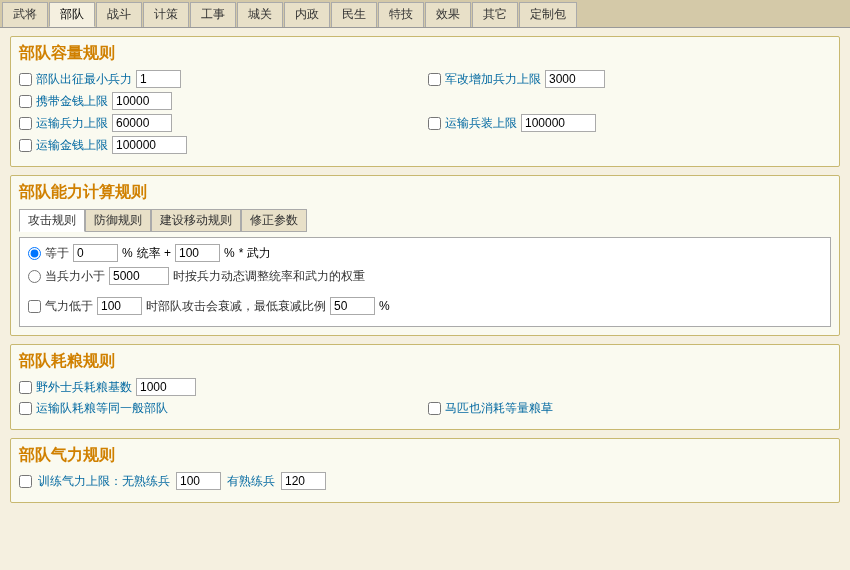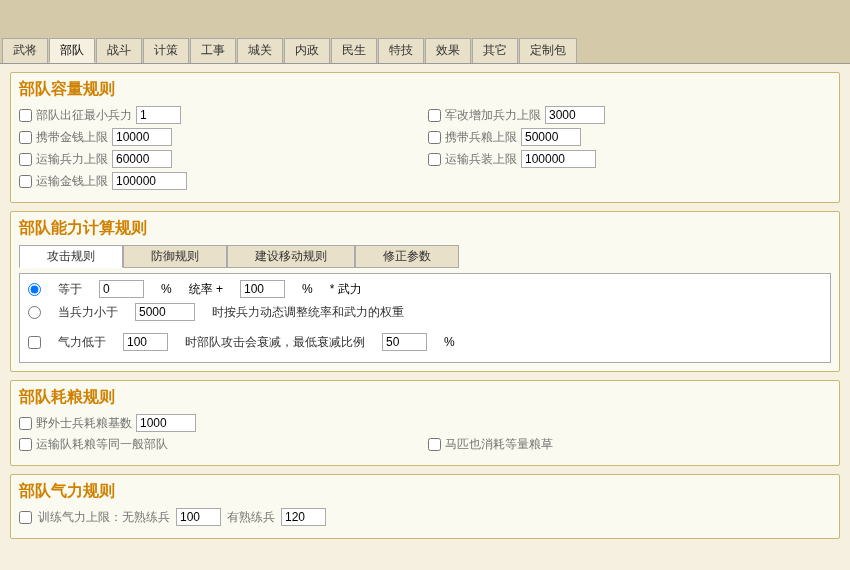--- a/index.html
+++ b/index.html
@@ -23,21 +23,20 @@
     .tab {
       padding: 3px 10px;
       background: #e8e0c8;
       border: 1px solid #aaa;
       border-bottom: none;
       cursor: pointer;
       font-size: 12px;
       color: #333;
       min-width: 36px;
       text-align: center;
-      margin-top: 36px;
     }
     .tab.active {
       background: #f5f0e0;
       border-bottom: 1px solid #f5f0e0;
       color: #000;
     }
 
     
     .content {
       background: #f5f0e0;
@@ -72,21 +71,21 @@
       display: flex;
       align-items: center;
       gap: 4px;
       flex: 1;
     }
     .form-row label {
       display: flex;
       align-items: center;
       gap: 3px;
       white-space: nowrap;
-      color: #737373;
+      color: #0369a1;
     }
 
     input[type="text"] {
       border: 1px solid #aaa;
       background: #fff;
       padding: 1px 3px;
       font-size: 12px;
       font-family: inherit;
       height: 18px;
     }
@@ -105,42 +104,42 @@
     .input-md { width: 60px; }
     .input-lg { width: 75px; }
 
     
     .inner-tab-bar {
       display: flex;
       gap: 0;
       margin-bottom: 6px;
     }
     .inner-tab {
-      padding: 2px 27px;
+      padding: 2px 8px;
       background: #e8e0c8;
       border: 1px solid #aaa;
       cursor: pointer;
       font-size: 12px;
       color: #333;
     }
     .inner-tab.active {
       background: #fff;
       border-bottom: 1px solid #fff;
     }
     .inner-tab-content {
       border: 1px solid #aaa;
       padding: 6px 8px;
       background: #fff;
       margin-top: -1px;
     }
 
     .radio-row {
       display: flex;
       align-items: center;
-      gap: 17px;
+      gap: 4px;
       margin-bottom: 5px;
     }
     .radio-row label {
       display: flex;
       align-items: center;
       gap: 3px;
       color: #333;
     }
   </style>
 </head>
@@ -178,25 +177,20 @@
         <input type="text" class="input-md" value="3000" style="">
       </div>
     </div>
 
     <div class="form-row">
       <div class="col">
         <input type="checkbox" style="">
         <label>携带金钱上限</label>
         <input type="text" class="input-md" value="10000" style="">
       </div>
-      <div class="col">
-        <input type="checkbox" style="">
-        <label>携带兵粮上限</label>
-        <input type="text" class="input-md" value="50000" style="">
-      </div>
     </div>
 
     <div class="form-row">
       <div class="col">
         <input type="checkbox" style="">
         <label>运输兵力上限</label>
         <input type="text" class="input-md" value="60000" style="">
       </div>
       <div class="col">
         <input type="checkbox" style="">

